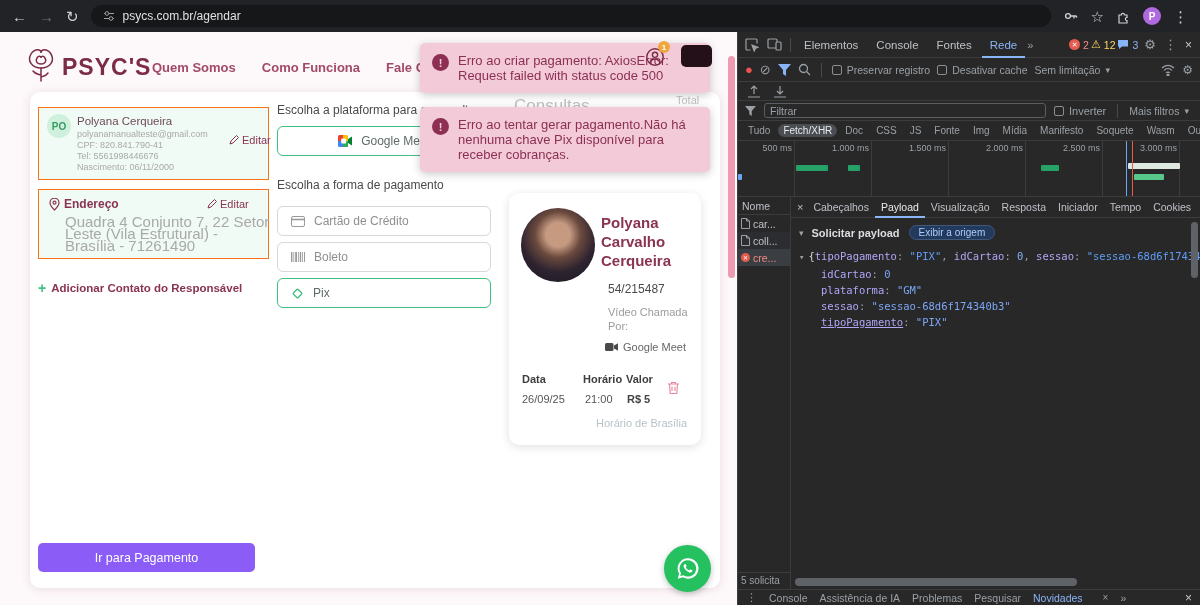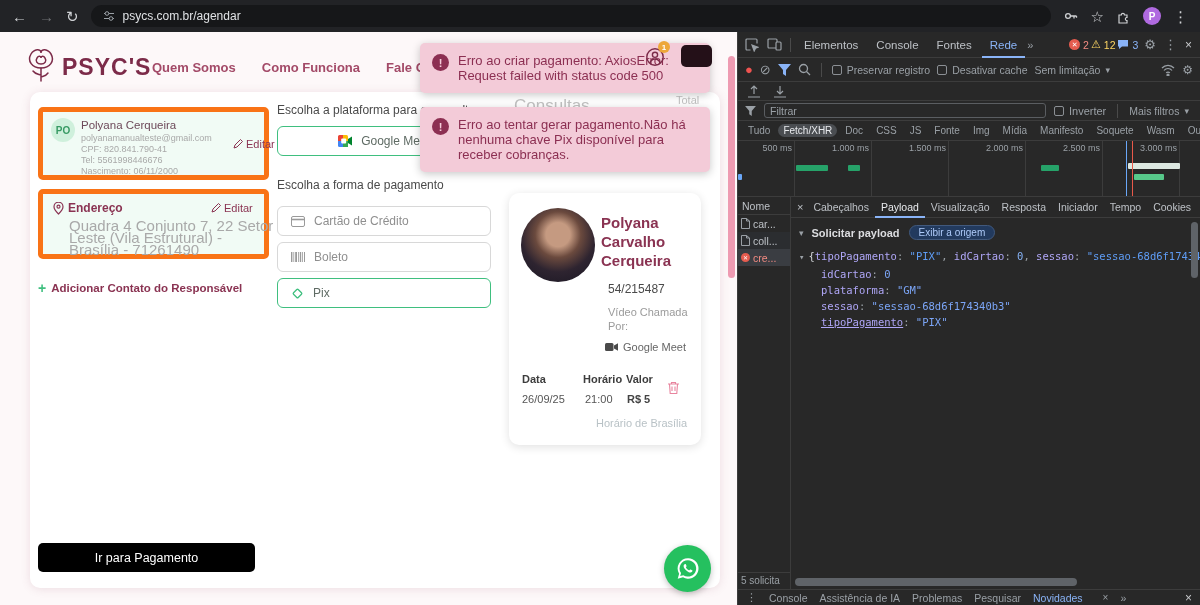--- a/index.html
+++ b/index.html
@@ -18,34 +18,34 @@
   .avatar{width:18px;height:18px;border-radius:50%;background:#b06ae0;color:#fff;font-size:10px;
           font-weight:bold;display:flex;align-items:center;justify-content:center}
 
   
   .page{position:absolute;left:0;top:32px;width:737px;height:573px;background:#fdf8f9}
   .card{position:absolute;left:30px;top:60px;width:690px;height:496px;background:#fff;
         border-radius:10px;box-shadow:0 1px 10px rgba(150,80,105,.16)}
   .brand{color:#7c2b49;font-size:23px;font-weight:bold;letter-spacing:1px}
   .nav{display:flex;gap:26px;font-size:13px;color:#a34a68;font-weight:bold;white-space:nowrap}
   .navitem{cursor:pointer}
-  .greencard{position:absolute;background:#f1fbf5;border:5px solid #f97316;border-radius:5px}
+  .greencard{position:absolute;background:#f1fbf5;border:1px solid #f97316;border-radius:0}
   .tinytxt{font-size:9px;color:#a9a9a9;line-height:11px}
   .editlink{display:flex;align-items:center;gap:3px;color:#8a3352;font-size:11px;cursor:pointer}
   .paybtn{position:absolute;width:214px;height:30px;background:#fff;border:1px solid #d8d8d8;
           border-radius:6px;display:flex;align-items:center;gap:9px;padding:0 13px;
           font-size:12px;color:#8f8f8f;cursor:pointer}
   .paysel{border:1.6px solid #3fbf7f;color:#5f6b64}
   .seclabel{position:absolute;font-size:12px;color:#4a4a4a}
   .toast{position:absolute;left:420px;width:290px;background:#f3cbd8;border-radius:5px;
          box-shadow:0 2px 8px rgba(0,0,0,.22);display:flex;gap:9px;padding:10px 12px;
          font-size:13px;color:#8c2f52;z-index:40;cursor:pointer}
   .toasticon{flex:0 0 auto;width:17px;height:17px;border-radius:50%;background:#8c2f52;color:#f3cbd8;
              font-size:11px;font-weight:bold;display:flex;align-items:center;justify-content:center;margin-top:1px}
-  .cta{position:absolute;left:38px;top:511px;width:217px;height:29px;background:#000000;border:none;
+  .cta{position:absolute;left:38px;top:511px;width:217px;height:29px;background:#8b5cf6;border:none;
        border-radius:5px;color:#fff;font-size:12.5px;display:flex;align-items:center;justify-content:center;cursor:pointer}
   .wapp{position:absolute;left:664px;top:513px;width:47px;height:47px;border-radius:50%;background:#25c05f;
         display:flex;align-items:center;justify-content:center;box-shadow:0 2px 6px rgba(0,0,0,.25);cursor:pointer}
   .pgscroll{position:absolute;left:728px;top:56px;width:7px;height:222px;background:#ee9bb2;border-radius:4px;z-index:45}
 
   
   .devtools{position:absolute;left:737px;top:32px;width:463px;height:573px;background:#282828;
             border-left:1px solid #3c3c3c;color:#9aa0a6;font-size:11px;display:flex;flex-direction:column}
   .dtrow{display:flex;align-items:center;border-bottom:1px solid #3c3c3c;flex:0 0 auto}
   .dt-tabbar{height:26px;gap:2px;padding:0 4px}

